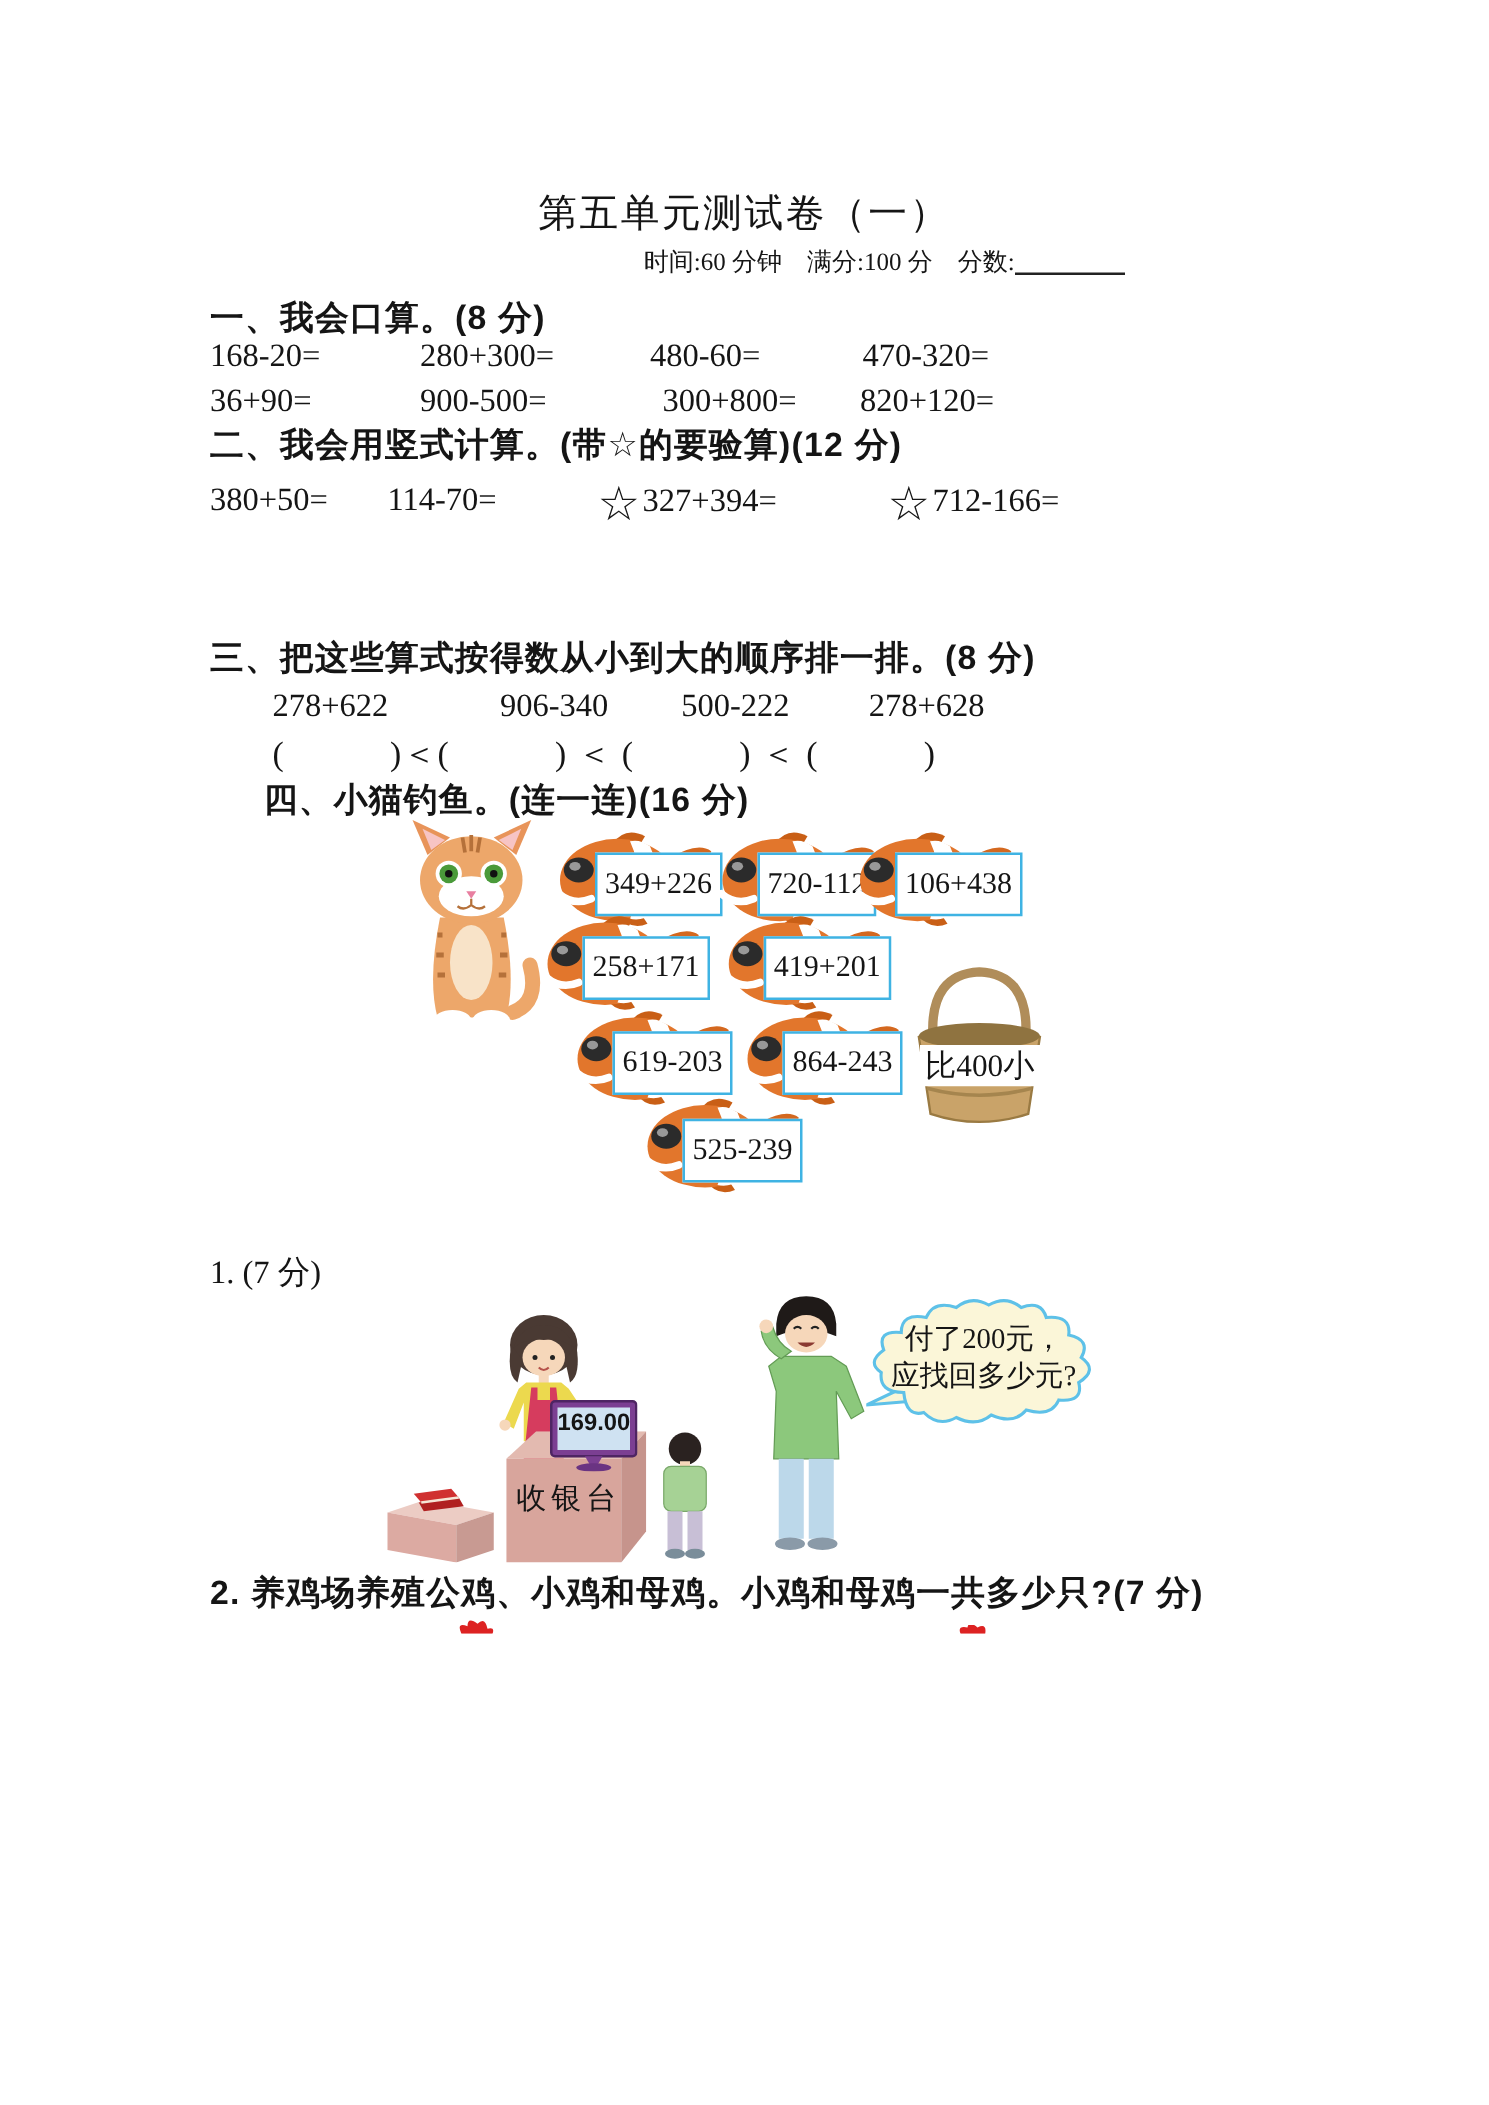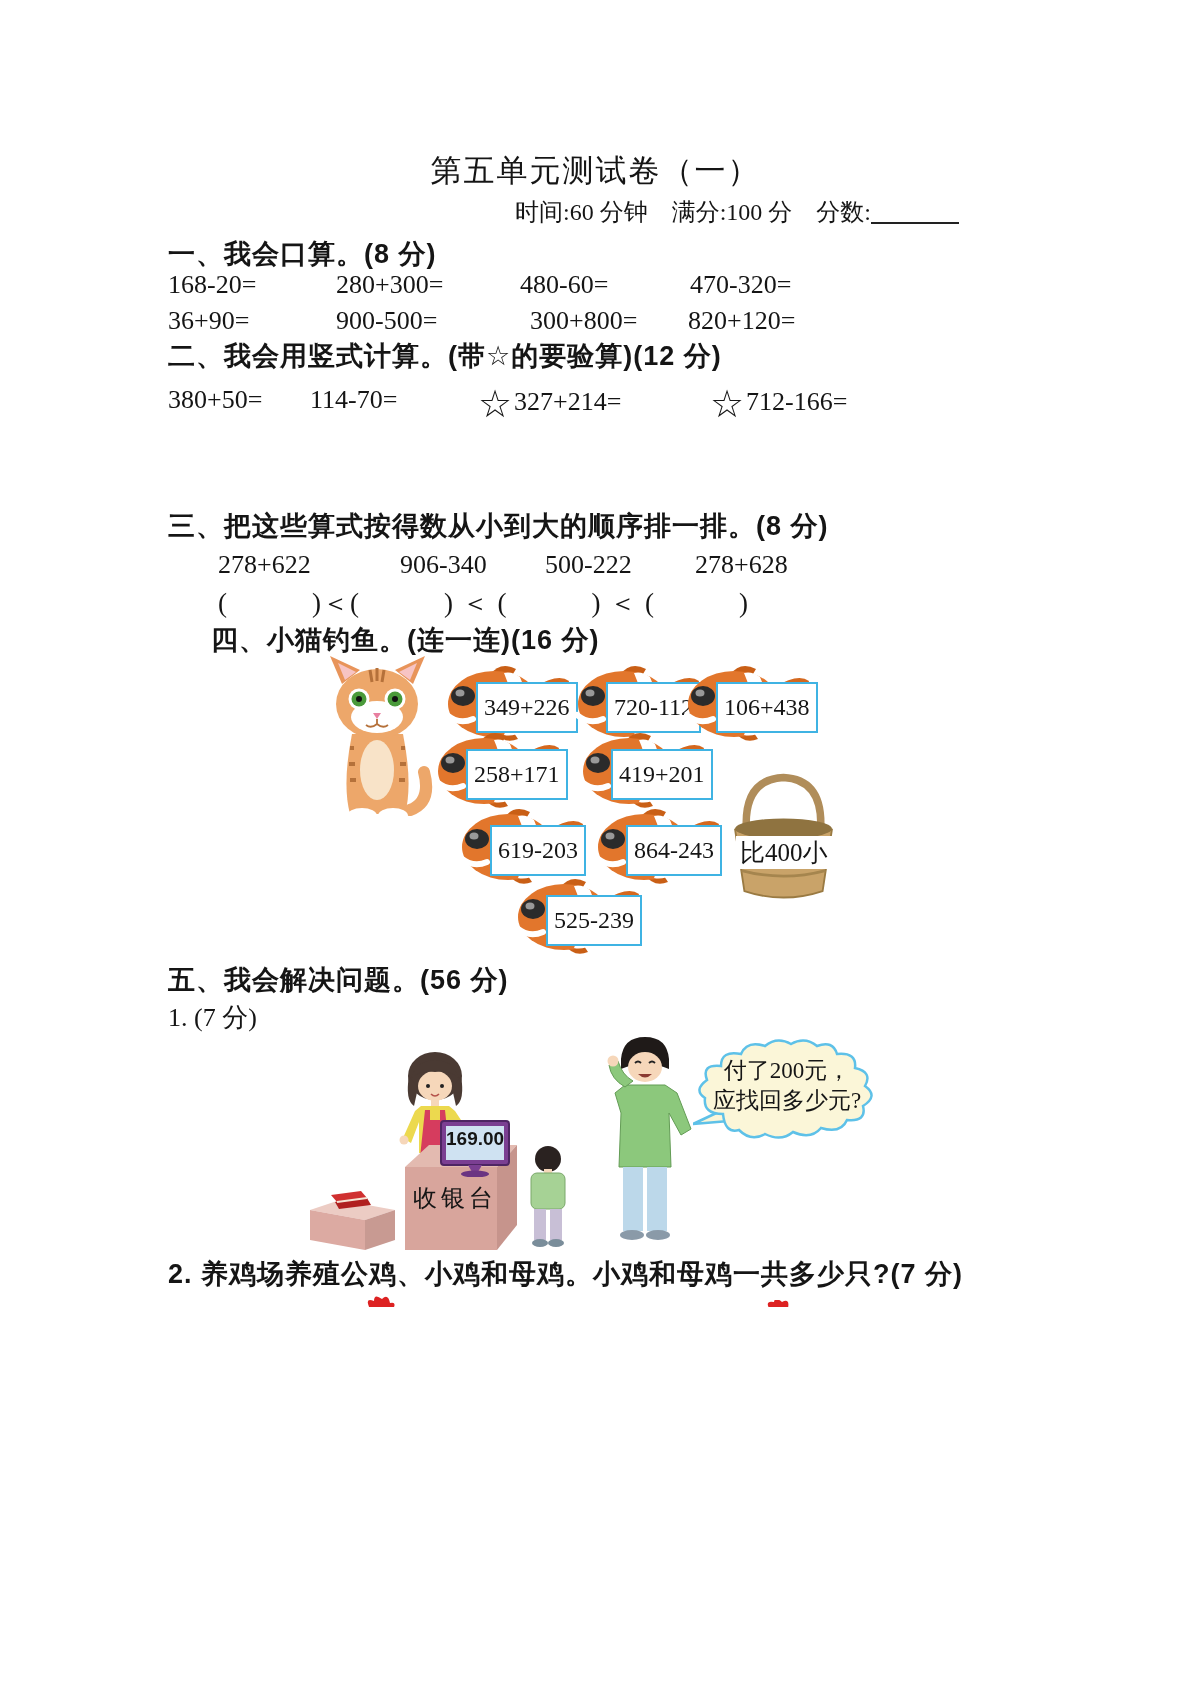--- a/index.html
+++ b/index.html
@@ -1,20 +1,20 @@
 <!DOCTYPE html>
 <html><head>
 <meta charset="utf-8">
 <style>
   html,body{margin:0;padding:0;background:#fff;}
   .page{position:relative;width:1191px;height:1307px;background:#fff;overflow:hidden;
         font-family:"Liberation Serif","DejaVu Serif",serif;color:#151515;}
   .abs{position:absolute;}
   .title{width:100%;text-align:center;font-size:31px;letter-spacing:2px;}
-  .meta{font-size:24px;}
+  .meta{font-size:20px;}
   .blank-line{display:inline-block;width:88px;height:20px;border-bottom:2px solid #222;vertical-align:-4px;}
   .heading{font-family:"Liberation Sans","DejaVu Sans",sans-serif;font-weight:700;font-size:27px;letter-spacing:1px;white-space:nowrap;}
   .expr{font-size:26px;white-space:nowrap;}
   .star{font-size:38px;line-height:1;vertical-align:-7px;font-weight:400;margin-right:2px;}
   .answer-line{font-size:27px;letter-spacing:1px;white-space:nowrap;}
   .fish{position:absolute;width:135px;height:78px;}
   .fish-label{position:absolute;left:38px;top:17px;border:2px solid #3fb3e3;background:#fff;
               font-size:24px;padding:8px 6px;white-space:nowrap;line-height:1.3;}
   .basket{position:absolute;}
   .basket-label{position:absolute;background:#fff;font-size:25px;padding:0 4px;white-space:nowrap;
@@ -41,21 +41,21 @@
   <span class="abs expr" style="top:270px;left:520px;">480-60=</span>
   <span class="abs expr" style="top:270px;left:690px;">470-320=</span>
   <span class="abs expr" style="top:306px;left:168px;">36+90=</span>
   <span class="abs expr" style="top:306px;left:336px;">900-500=</span>
   <span class="abs expr" style="top:306px;left:530px;">300+800=</span>
   <span class="abs expr" style="top:306px;left:688px;">820+120=</span>
 
   <div class="abs heading" style="top:338px;left:168px;">二、我会用竖式计算。(带☆的要验算)(12 分)</div>
   <span class="abs expr" style="top:385px;left:168px;">380+50=</span>
   <span class="abs expr" style="top:385px;left:310px;">114-70=</span>
-  <span class="abs expr" style="top:385px;left:478px;"><span class="star">☆</span><span>327+214=</span></span>
+  <span class="abs expr" style="top:385px;left:478px;"><span class="star">☆</span><span>327+394=</span></span>
   <span class="abs expr" style="top:385px;left:710px;"><span class="star">☆</span><span>712-166=</span></span>
 
   <div class="abs heading" style="top:508px;left:168px;">三、把这些算式按得数从小到大的顺序排一排。(8 分)</div>
   <span class="abs expr" style="top:550px;left:218px;">278+622</span>
   <span class="abs expr" style="top:550px;left:400px;">906-340</span>
   <span class="abs expr" style="top:550px;left:545px;">500-222</span>
   <span class="abs expr" style="top:550px;left:695px;">278+628</span>
   <div class="abs answer-line" style="top:585px;left:218px;">(　　　)＜(　　　) ＜ (　　　) ＜ (　　　)</div>
 
   <div class="abs heading" style="top:622px;left:168px;margin-left:43px;">四、小猫钓鱼。(连一连)(16 分)</div>
@@ -219,21 +219,20 @@
     <svg viewBox="0 0 120 145" width="115" height="135">
       <path d="M20 62 Q18 10 60 8 Q102 10 100 62" fill="none" stroke="#b08d5a" stroke-width="8" stroke-linecap="round"></path>
       <path d="M8 64 Q60 52 112 64 L102 130 Q60 144 18 130 Z" fill="#c9a369" stroke="#9a7a42" stroke-width="2"></path>
       <ellipse cx="60" cy="63" rx="52" ry="11" fill="#8f7340"></ellipse>
       <path d="M12 88 Q60 100 108 88" stroke="#a5854e" stroke-width="3" fill="none"></path>
       <path d="M15 108 Q60 120 105 108" stroke="#a5854e" stroke-width="3" fill="none"></path>
     </svg>
     <span class="basket-label" style="left:10px;top:66px;">比400小</span>
   </div>
 
-  <div class="abs heading" style="top:962px;left:168px;">五、我会解决问题。(56 分)</div>
   <div class="abs expr" style="top:1000px;left:168px;">1. (7 分)</div>
 
   <div class="abs" style="top:1030px;left:300px;width:590px;height:228px;">
 
     <svg class="abs" style="left:5px;top:158px;" viewBox="0 0 95 62" width="95" height="62">
       <polygon points="5,22 35,12 90,22 60,32" fill="#ecccc4"></polygon>
       <polygon points="5,22 5,52 60,62 60,32" fill="#dcaaa2"></polygon>
       <polygon points="60,32 60,62 90,52 90,22" fill="#c89a92"></polygon>
       <polygon points="30,14 62,10 66,17 34,21" fill="#b02020"></polygon>
       <polygon points="26,7 56,3 62,10 32,14" fill="#d03030"></polygon>

